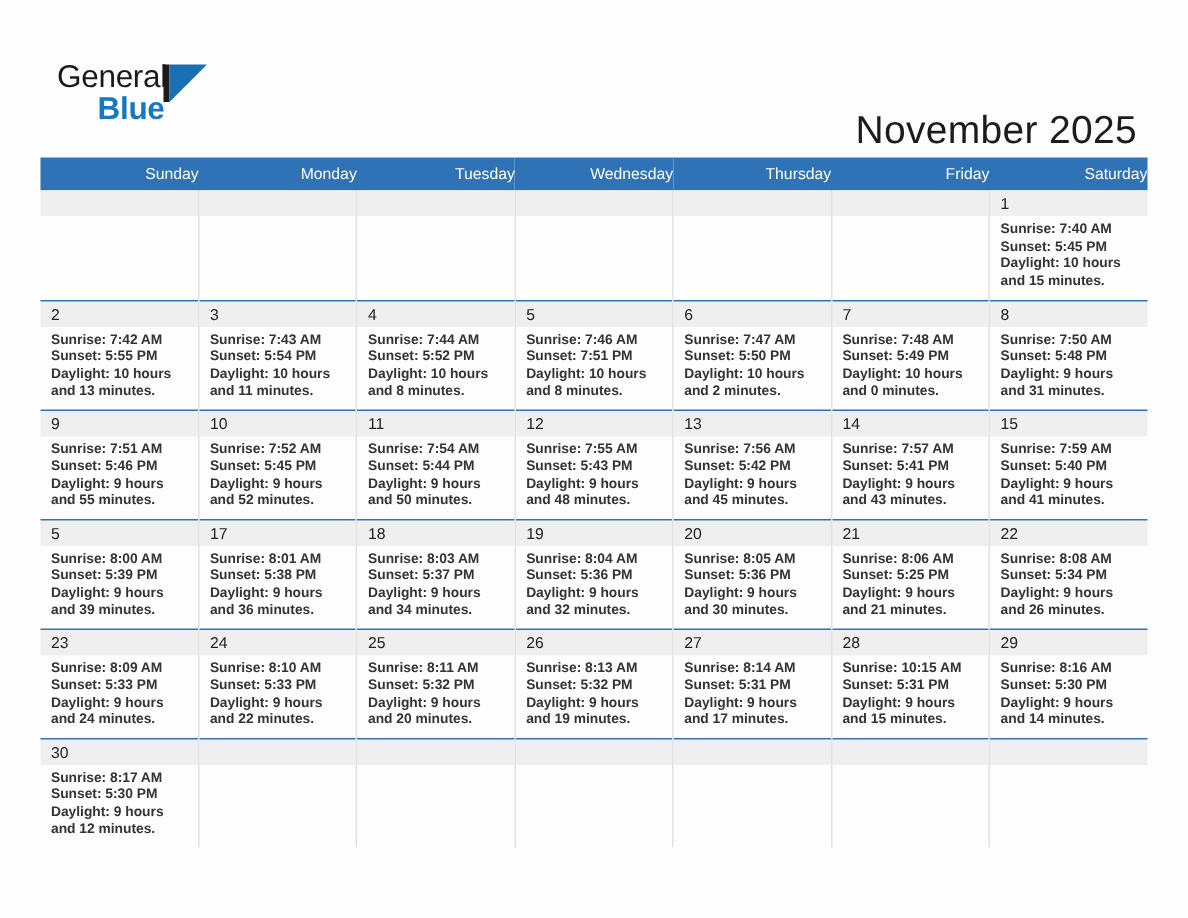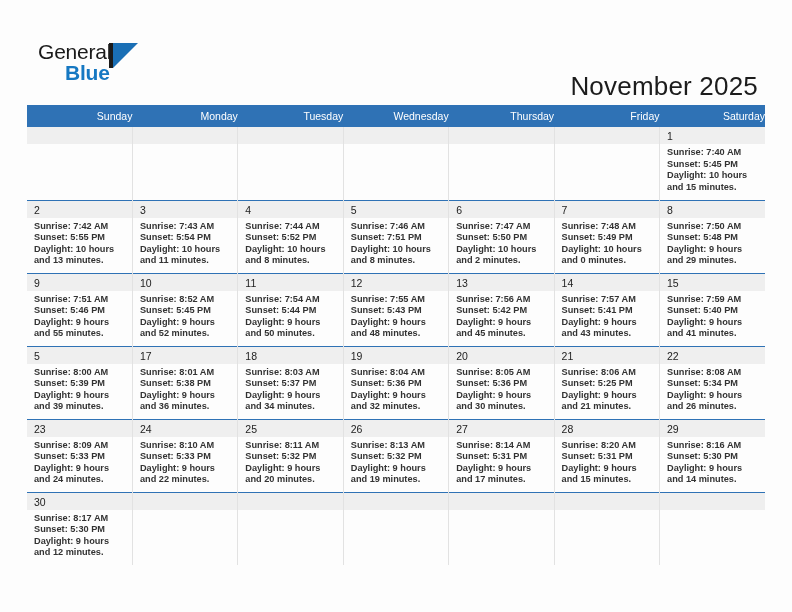--- a/index.html
+++ b/index.html
@@ -292,42 +292,42 @@
               </div>
             </div>
           </td>
           <td>
             <div class="cell-inner">
               <div class="daynum">8</div>
               <div class="details">
                 <div>Sunrise: 7:50 AM</div>
                 <div>Sunset: 5:48 PM</div>
                 <div>Daylight: 9 hours</div>
-                <div>and 29 minutes.</div>
+                <div>and 31 minutes.</div>
               </div>
             </div>
           </td>
         </tr>
         <tr>
           <td>
             <div class="cell-inner">
               <div class="daynum">9</div>
               <div class="details">
                 <div>Sunrise: 7:51 AM</div>
                 <div>Sunset: 5:46 PM</div>
                 <div>Daylight: 9 hours</div>
                 <div>and 55 minutes.</div>
               </div>
             </div>
           </td>
           <td>
             <div class="cell-inner">
               <div class="daynum">10</div>
               <div class="details">
-                <div>Sunrise: 8:52 AM</div>
+                <div>Sunrise: 7:52 AM</div>
                 <div>Sunset: 5:45 PM</div>
                 <div>Daylight: 9 hours</div>
                 <div>and 52 minutes.</div>
               </div>
             </div>
           </td>
           <td>
             <div class="cell-inner">
               <div class="daynum">11</div>
               <div class="details">
@@ -515,21 +515,21 @@
                 <div>Sunset: 5:31 PM</div>
                 <div>Daylight: 9 hours</div>
                 <div>and 17 minutes.</div>
               </div>
             </div>
           </td>
           <td>
             <div class="cell-inner">
               <div class="daynum">28</div>
               <div class="details">
-                <div>Sunrise: 8:20 AM</div>
+                <div>Sunrise: 10:15 AM</div>
                 <div>Sunset: 5:31 PM</div>
                 <div>Daylight: 9 hours</div>
                 <div>and 15 minutes.</div>
               </div>
             </div>
           </td>
           <td>
             <div class="cell-inner">
               <div class="daynum">29</div>
               <div class="details">

